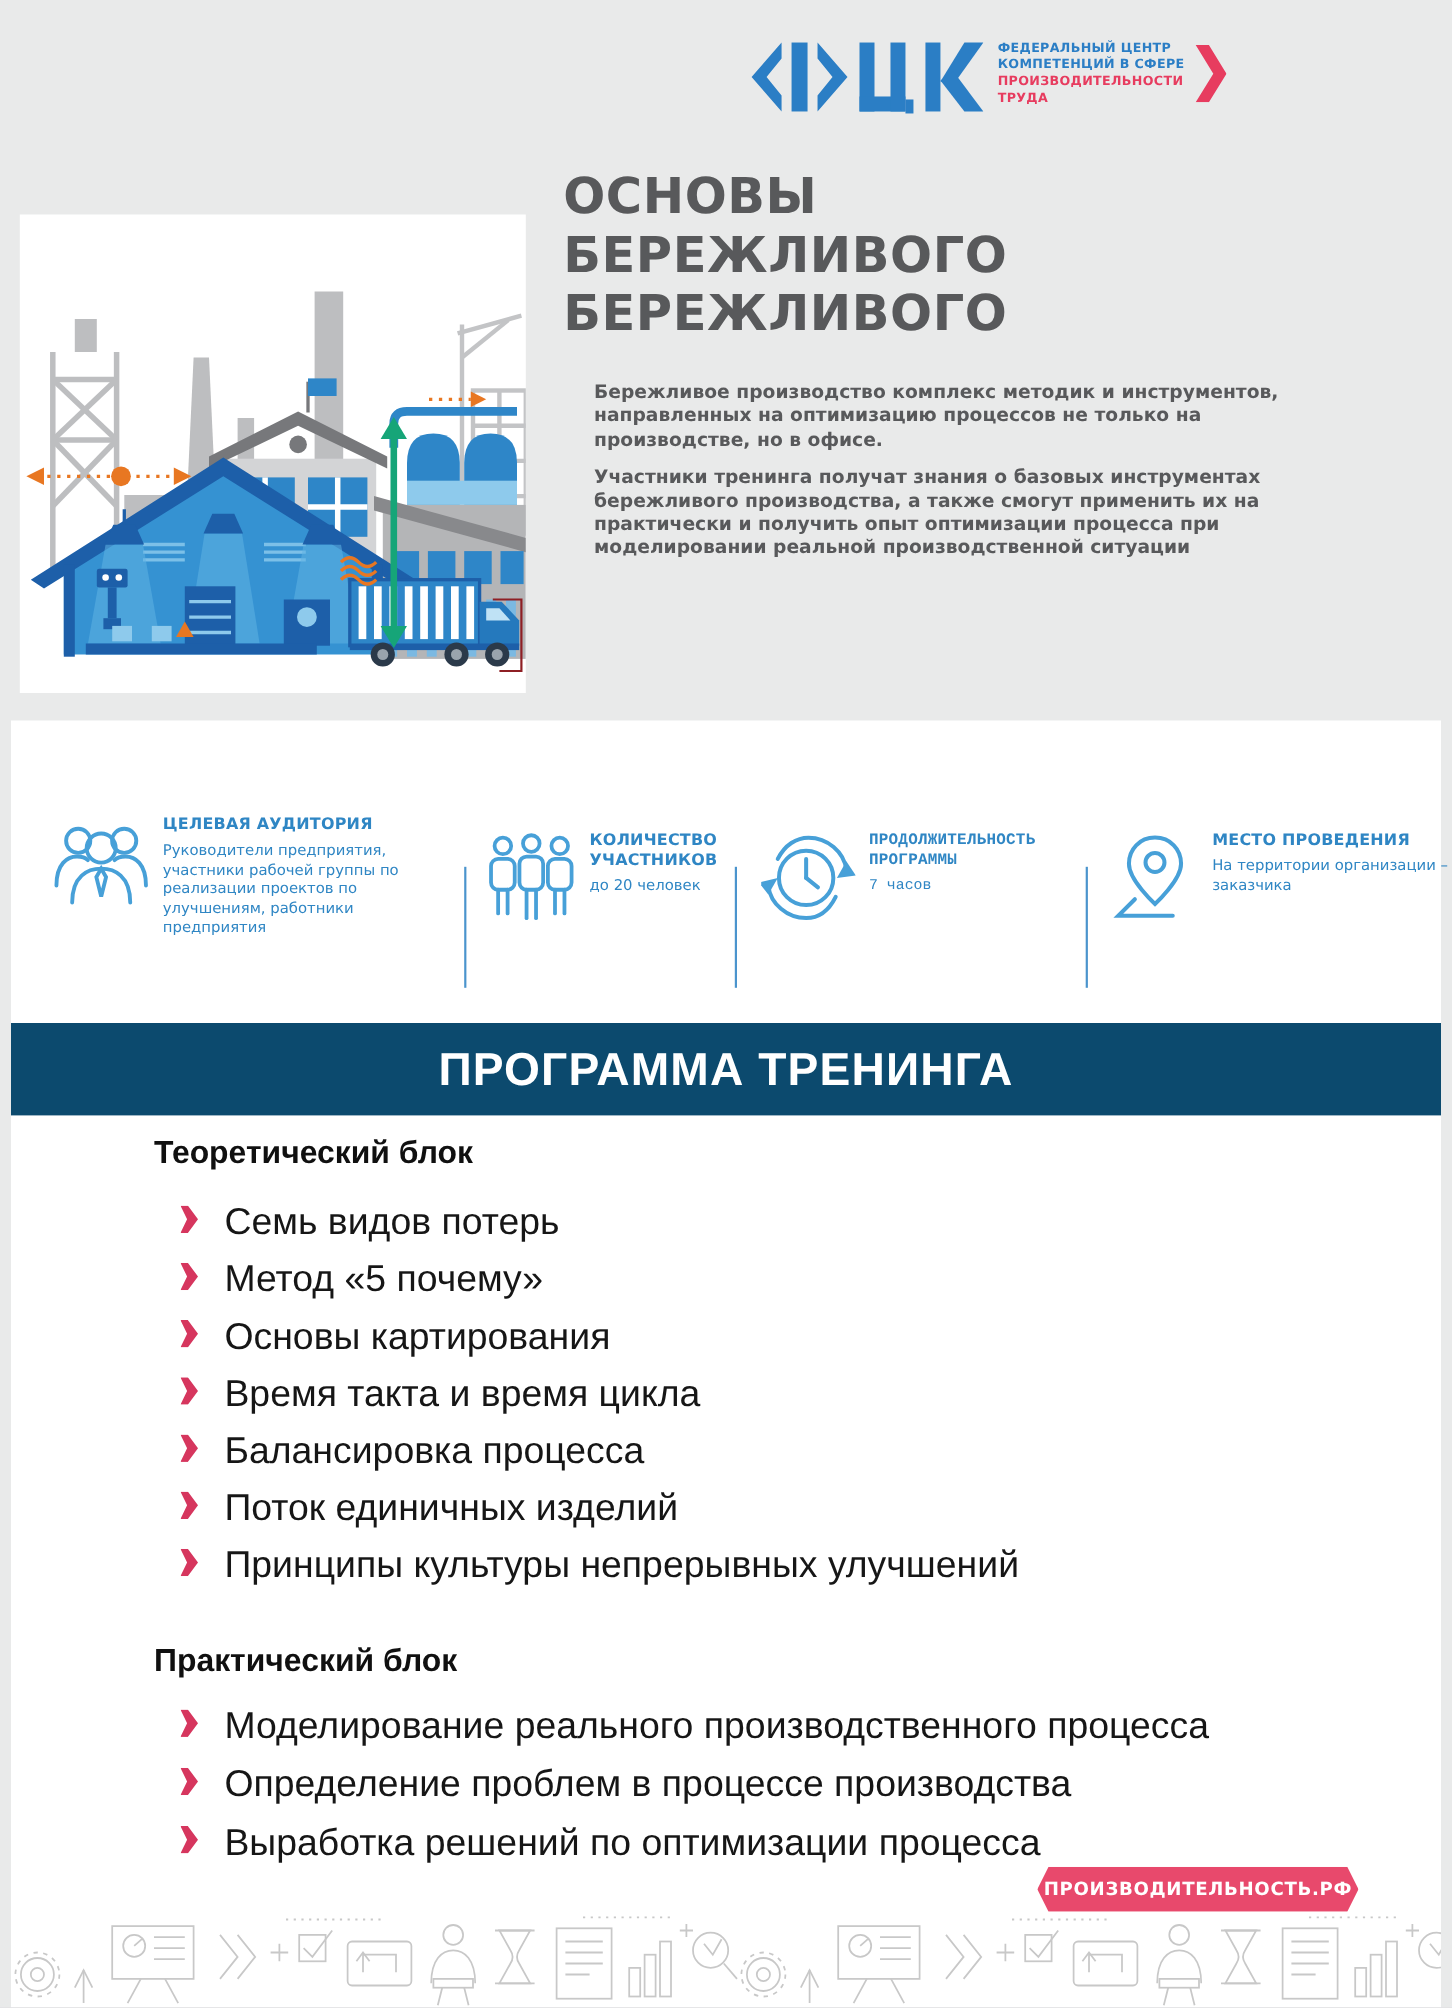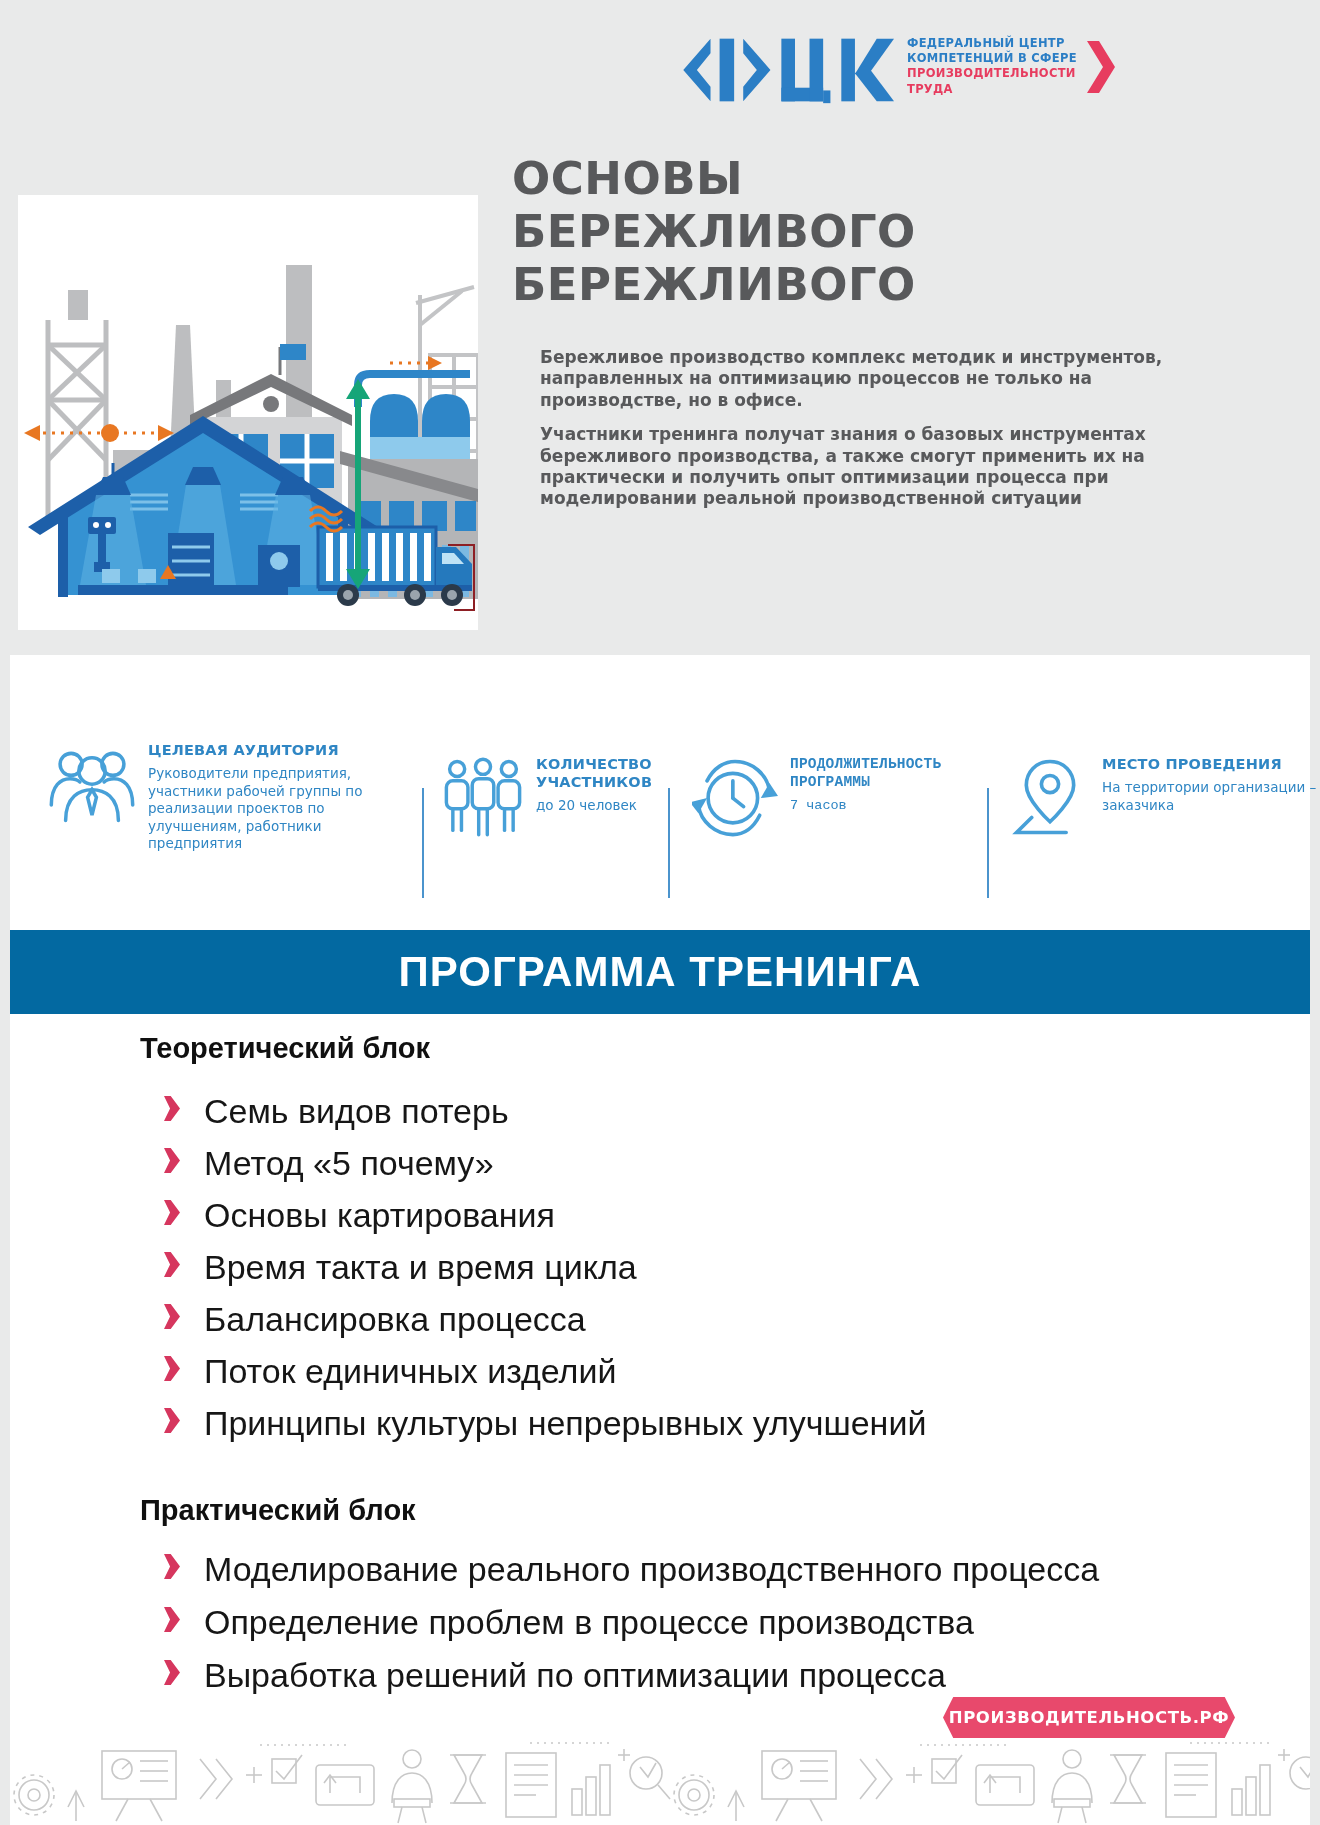--- a/index.html
+++ b/index.html
@@ -30,21 +30,21 @@
   
   .info-band{position:absolute;left:0;top:0;width:1300px;height:275px;border-radius:26px;}
   .info-col{position:absolute;top:142px;transform:translateY(-50%);display:flex;align-items:flex-start;}
   .info-col .icon{flex:0 0 auto;}
   .info-text{margin-left:12px;color:#2f86c4;}
   .info-title{font-size:14.5px;font-weight:bold;letter-spacing:.2px;margin-bottom:6px;line-height:1.25;}
   .info-body{font-size:13.5px;line-height:1.3;}
   .divider{position:absolute;top:133px;width:2px;height:110px;background:#4b94cd;}
 
   
-  .banner{position:absolute;left:10px;top:930px;width:1300px;height:84px;background:#0369a1;
+  .banner{position:absolute;left:10px;top:930px;width:1300px;height:84px;background:#0c4a6e;
           display:flex;align-items:center;justify-content:center;}
   .banner-text{color:#ffffff;font-family:"Liberation Sans",sans-serif;font-weight:bold;font-size:42px;letter-spacing:1px;}
 
   
   .prog{position:absolute;left:0;top:0;width:1320px;height:1825px;pointer-events:none;}
   .sec-heading{position:absolute;left:140px;font-family:Liberation Sans, sans-serif;font-weight:bold;font-size:29px;color:#101010;}
   .prog-item{position:absolute;left:140px;display:flex;align-items:flex-start;font-family:"Liberation Sans",sans-serif;font-size:34px;color:#161616;}
   .chev-bullet{flex:0 0 auto;width:16px;height:25px;margin-top:4px;background:#d6365e;
     -webkit-clip-path:polygon(0 0,42% 0,100% 50%,42% 100%,0 100%,38% 50%);
     clip-path:polygon(0 0,42% 0,100% 50%,42% 100%,0 100%,38% 50%);}

